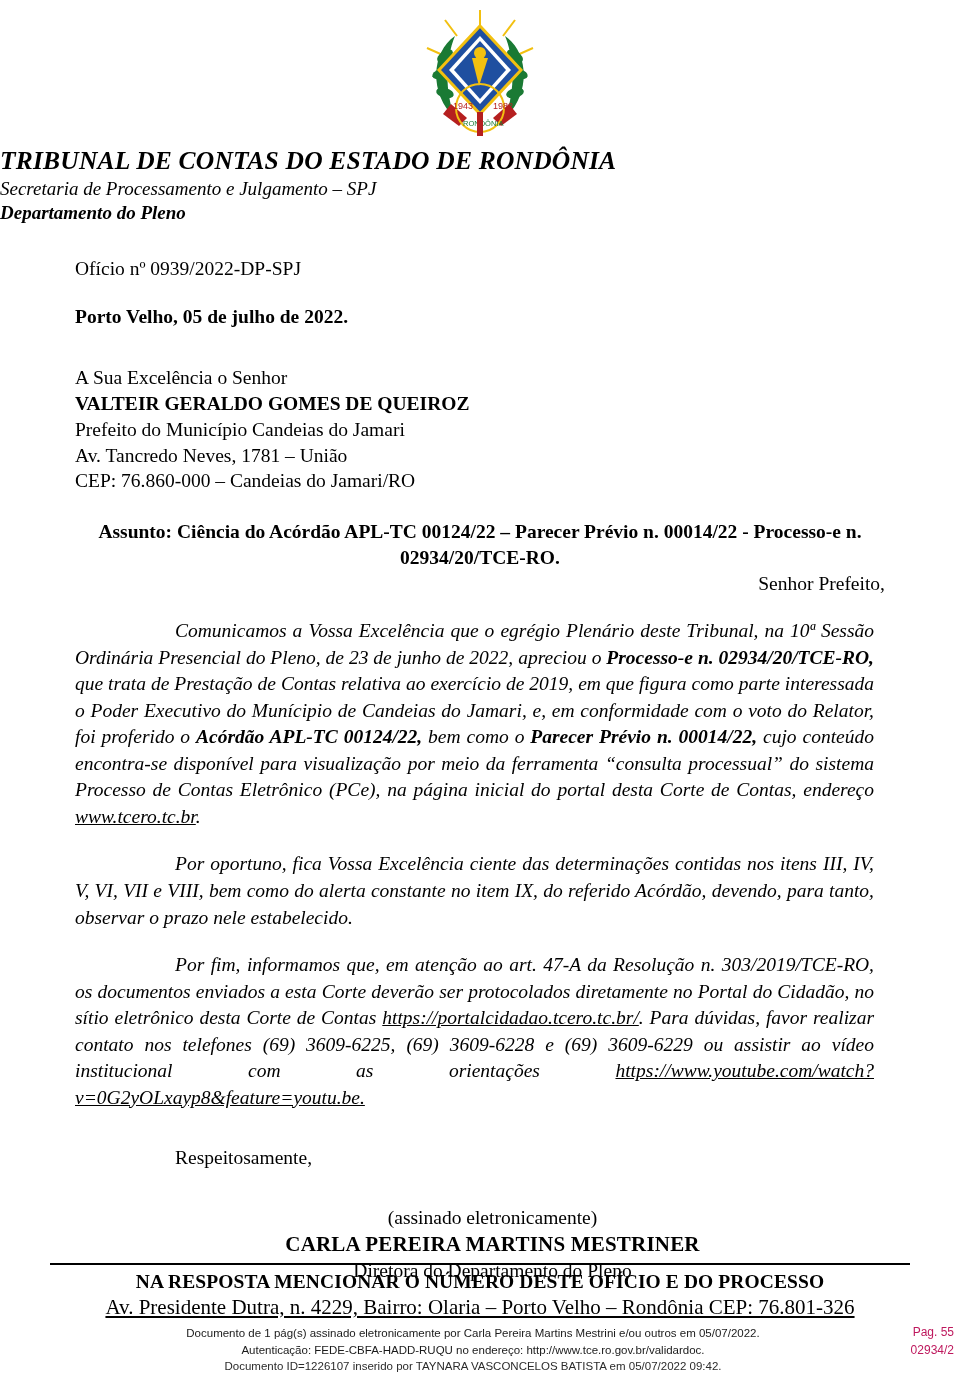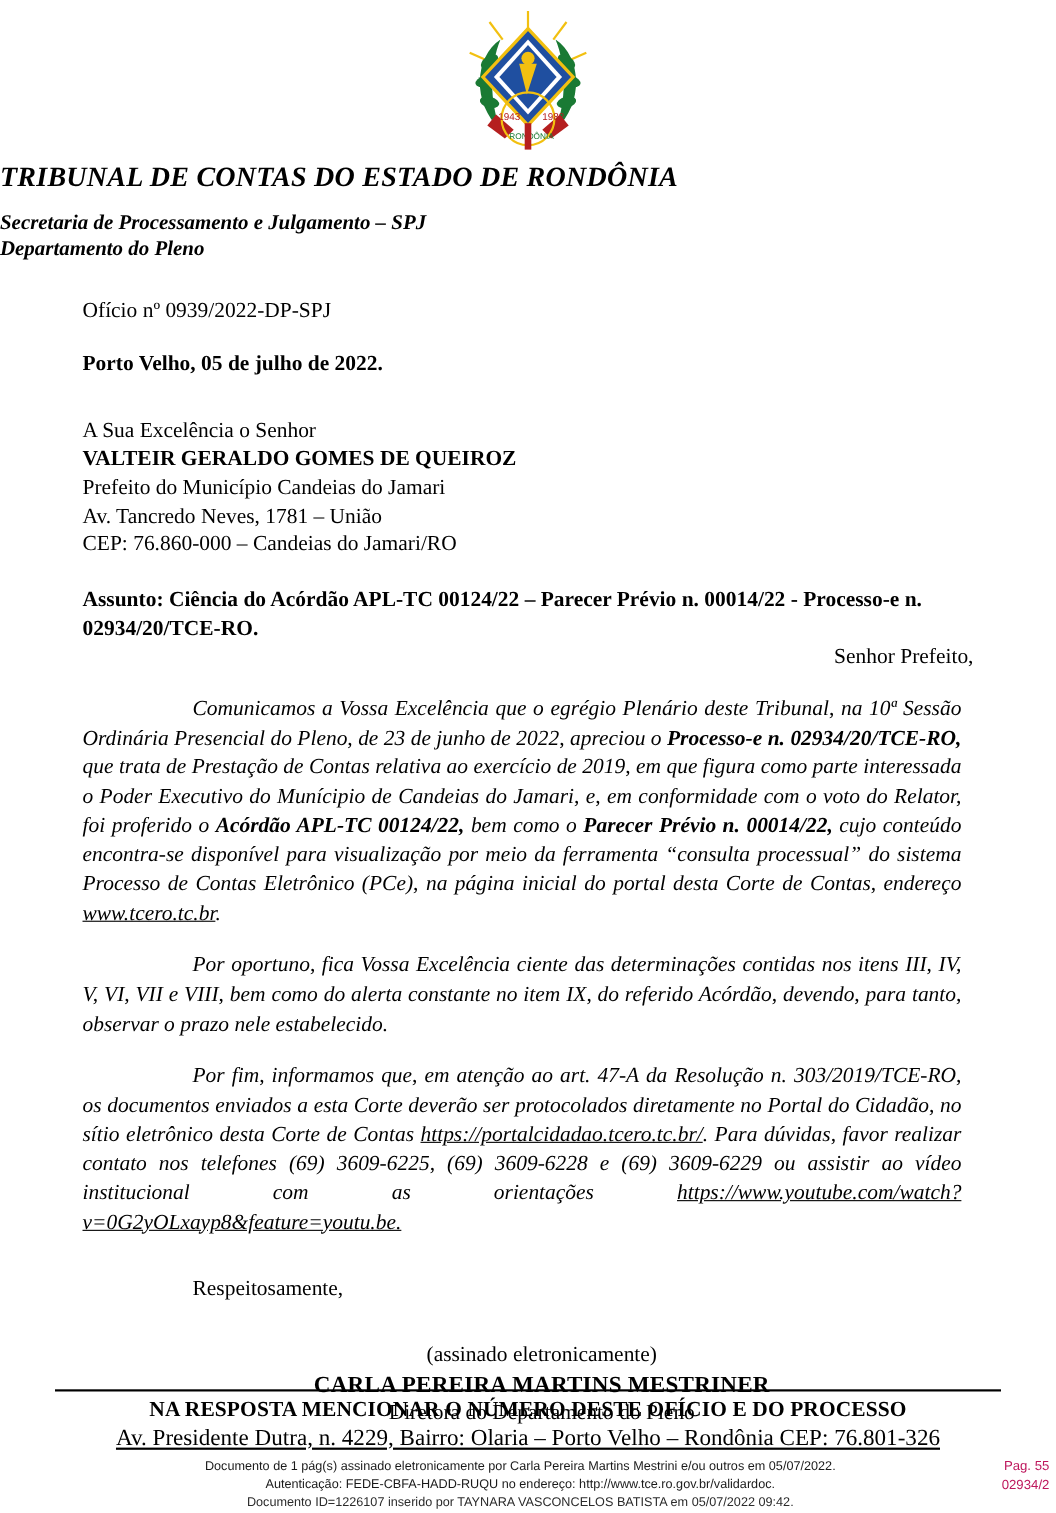--- a/index.html
+++ b/index.html
@@ -45,22 +45,22 @@
   }
   .org-title {
     font-size: 25.5px;
     font-style: italic;
     font-weight: bold;
     letter-spacing: 0.2px;
   }
   .org-sub1 {
     font-size: 19px;
     font-style: italic;
-    font-weight: bold;
-    margin-top: 16px;
+    font-weight: normal;
+    margin-top: 2px;
   }
   .org-sub2 {
     font-size: 19px;
     font-style: italic;
     font-weight: bold;
     margin-top: 2px;
   }
 
   
   .body-area {
@@ -83,20 +83,21 @@
     margin-top: 36px;
   }
   .addressee div { }
   .addressee .name {
     font-weight: bold;
   }
   .assunto {
     margin-top: 25px;
     font-weight: bold;
     line-height: 1.32;
+    text-align: center;
   }
   .assunto .lead {
     font-weight: bold;
   }
   .salutation {
     padding-left: 100px;
     text-align: right;
   }
   p.para {
     margin: 22px 11px 0 0;

